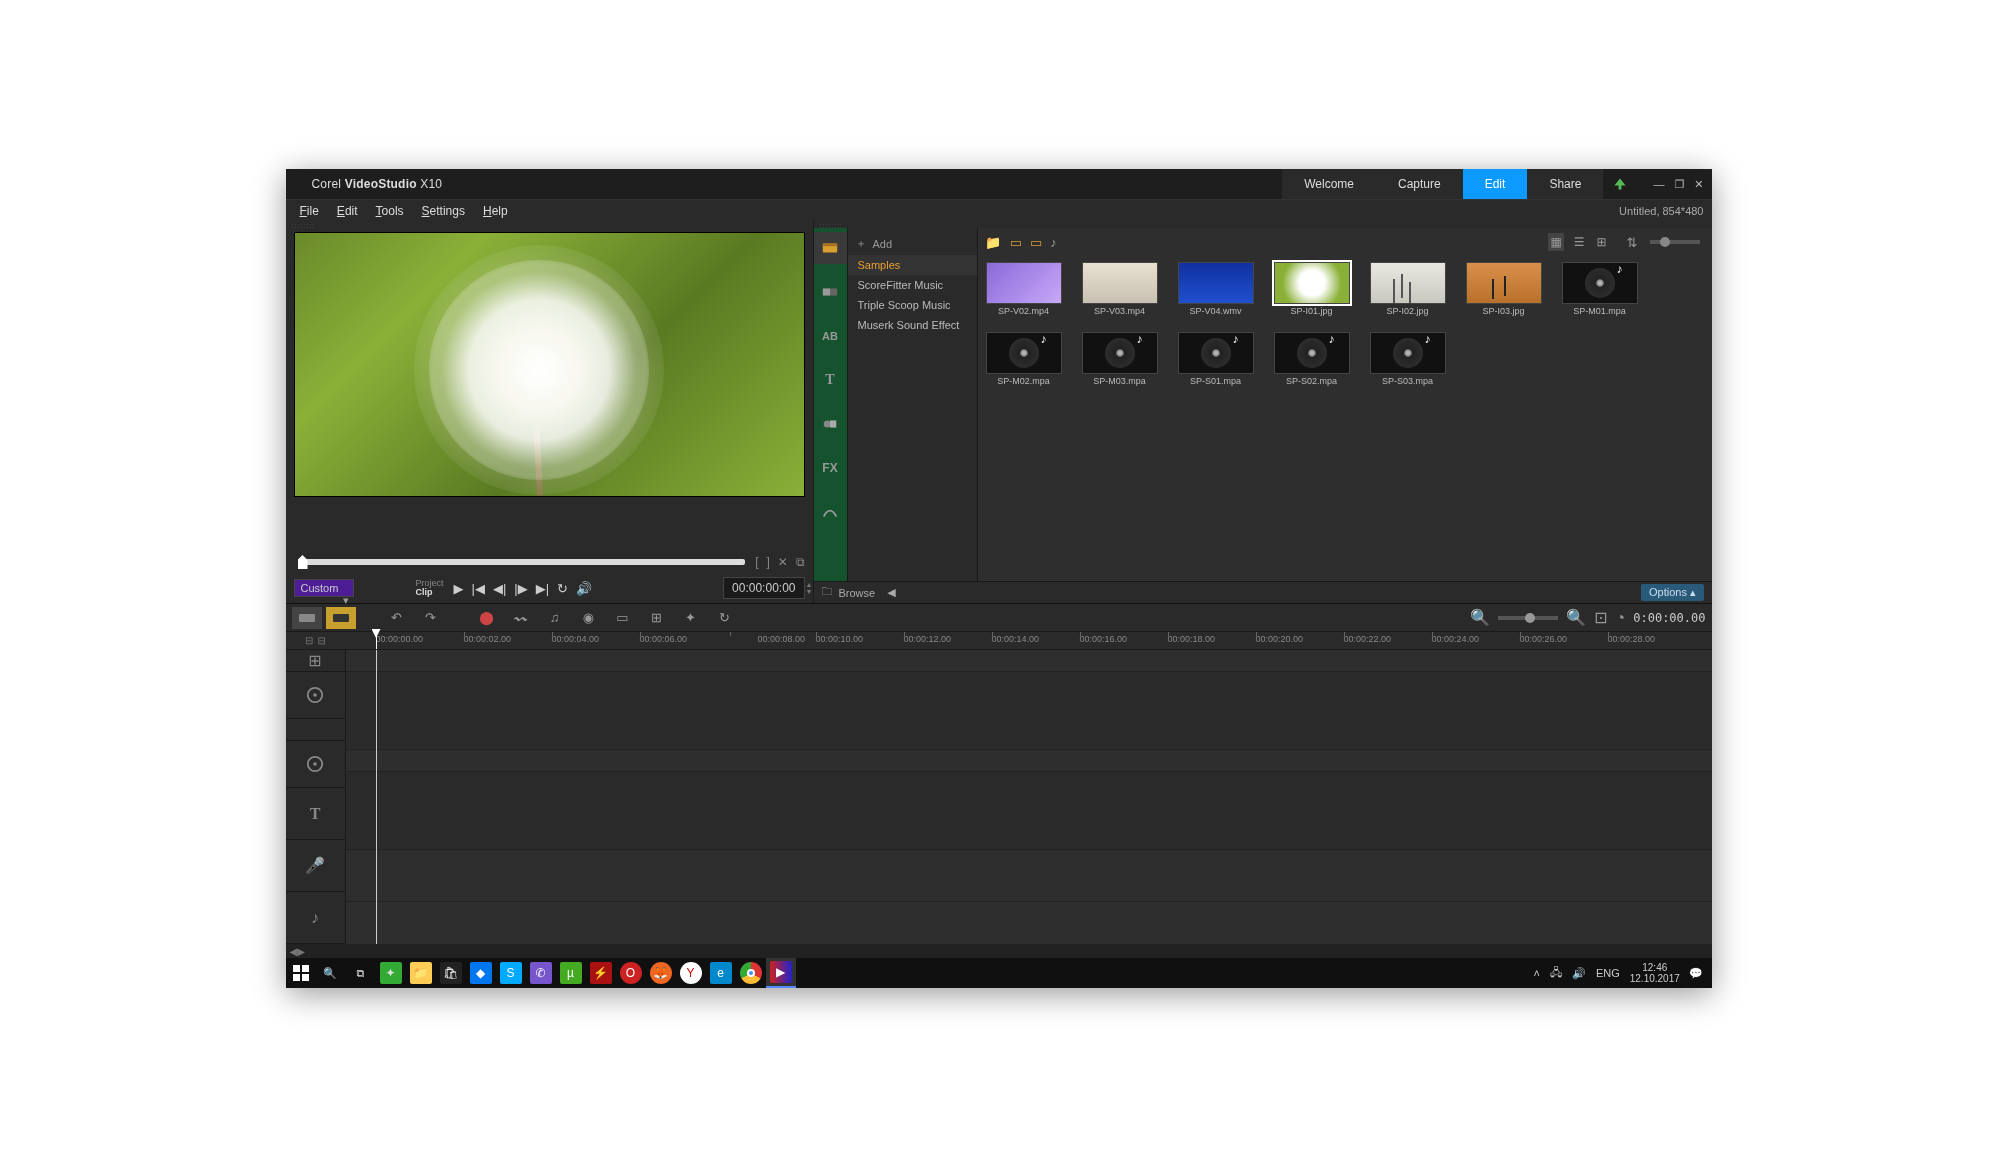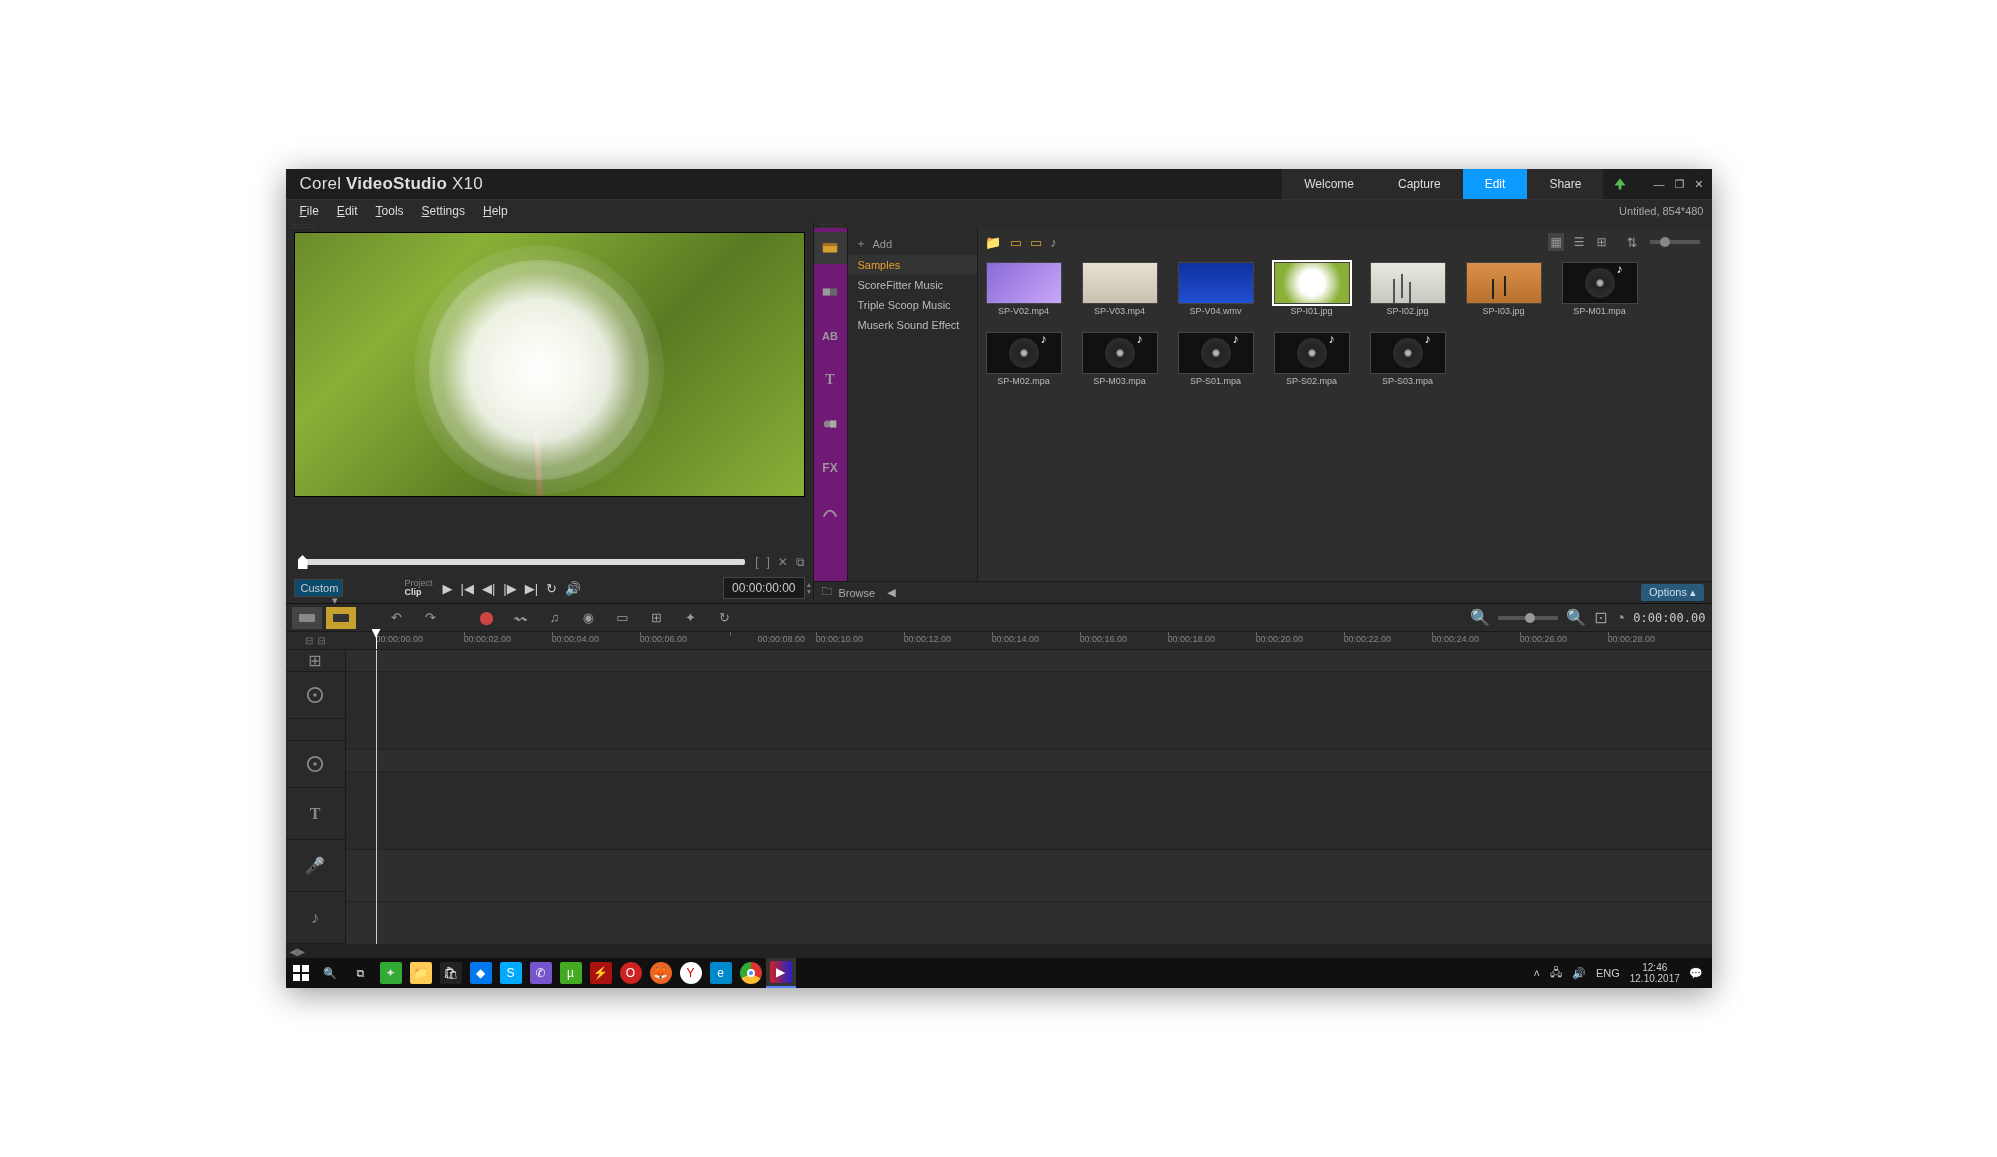--- a/index.html
+++ b/index.html
@@ -2,21 +2,21 @@
 <html><head>
 <meta charset="utf-8">
 <style>
 *{margin:0;padding:0;box-sizing:border-box;font-family:"Segoe UI",Arial,sans-serif;user-select:none}
 html,body{width:100%;height:100%;background:#fff}
 body{display:flex;align-items:center;justify-content:center}
 .screen{width:1426px;height:819px;background:#2a2a2a;box-shadow:0 6px 30px rgba(0,0,0,.4);display:flex;flex-direction:column;position:relative}
 
 
 .titlebar{height:30px;background:#1e1e1e;display:flex;align-items:center;color:#ddd}
-.logo{font-size:17px;margin-left:14px;letter-spacing:.2px}
+.logo{font-size:12px;margin-left:26px;letter-spacing:.2px}
 .logo b{font-weight:700}
 .tabs{display:flex;margin-left:auto;margin-right:8px}
 .tab{height:30px;padding:0 22px;display:flex;align-items:center;font-size:12px;color:#ddd;background:#2a2a2a;cursor:pointer}
 .tab.active{background:#0d9aff;color:#fff}
 .upicon{color:#6c0;margin-right:auto}
 .winbtns{display:flex;gap:10px;padding:0 8px;color:#bbb}
 .winbtns span{cursor:pointer;font-size:11px}
 
 
 .menubar{height:23px;background:#2a2a2a;display:flex;align-items:center;padding-left:14px;gap:18px;color:#ddd;font-size:12px;border-top:1px solid #333}
@@ -38,33 +38,33 @@
 .dandelion::after{content:"";position:absolute;inset:-15px;border-radius:50%;background:radial-gradient(circle,transparent 55%,rgba(255,255,255,.15) 60%,transparent 80%)}
 .stem{position:absolute;left:48%;top:75%;width:6px;height:90px;background:linear-gradient(#9a8a4a,#7a6a3a);transform:translateX(-50%) rotate(-3deg)}
 
 .scrub{height:22px;display:flex;align-items:center;padding:0 8px;gap:6px}
 .scrub-track{flex:1;height:6px;background:#ddd;border-radius:2px;position:relative;margin:0 4px}
 .scrub-thumb{position:absolute;left:0;top:-4px;width:10px;height:14px;background:#fff;clip-path:polygon(50% 0,100% 35%,100% 100%,0 100%,0 35%)}
 .scrub-icons{display:flex;gap:8px;color:#888}
 .scrub-icons span{cursor:pointer;font-size:12px}
 
 .transport{height:30px;display:flex;align-items:center;padding:0 8px;gap:2px;color:#ccc}
-.dd{background:#0c4a6e;border:1px solid #444;color:#ccc;font-size:11px;padding:2px 18px 2px 6px;position:relative;cursor:pointer;width:49px}
+.dd{background:#4c1d95;border:1px solid #444;color:#ccc;font-size:11px;padding:2px 18px 2px 6px;position:relative;cursor:pointer;width:60px}
 .dd::after{content:"▾";position:absolute;right:4px;color:#999}
 .pc-label{font-size:9px;color:#888;margin-left:60px;line-height:1}
 .pc-label div:first-child{color:#888}
 .pc-label div:last-child{color:#ddd;font-weight:bold}
 .tctrls{display:flex;gap:8px;margin-left:8px}
 .tctrls span{cursor:pointer;font-size:13px;color:#ccc}
 .timecode{margin-left:auto;background:#1a1a1a;padding:3px 8px;font-size:12px;color:#ccc;font-family:monospace;border:1px solid #444;position:relative}
 .tc-spin{position:absolute;right:-12px;top:0;bottom:0;width:10px;display:flex;flex-direction:column;justify-content:center;color:#777;font-size:7px}
 
 
 .rtop{display:flex;flex:1;min-height:0}
-.rsidebar{width:34px;background:#701a75;border-right:1px solid #1a1a1a;display:flex;flex-direction:column;padding-top:4px;gap:12px}
+.rsidebar{width:34px;background:#14532d;border-right:1px solid #1a1a1a;display:flex;flex-direction:column;padding-top:4px;gap:12px}
 .rsidebar .sb{height:32px;display:flex;align-items:center;justify-content:center;cursor:pointer;color:#999;font-size:14px}
 .rsidebar .sb.active{background:#3a3a3a}
 .sb svg{width:18px;height:18px}
 
 .cats{width:130px;background:#2a2a2a;border-right:1px solid #1a1a1a;padding:4px 0}
 .addbar{display:flex;align-items:center;gap:6px;padding:4px 8px;color:#999;font-size:11px;cursor:pointer}
 .cat{padding:4px 10px;font-size:11px;color:#bbb;cursor:pointer}
 .cat.sel{color:#e8a030;background:#333}
 
 .library{flex:1;display:flex;flex-direction:column;background:#2e2e2e;min-width:0}

